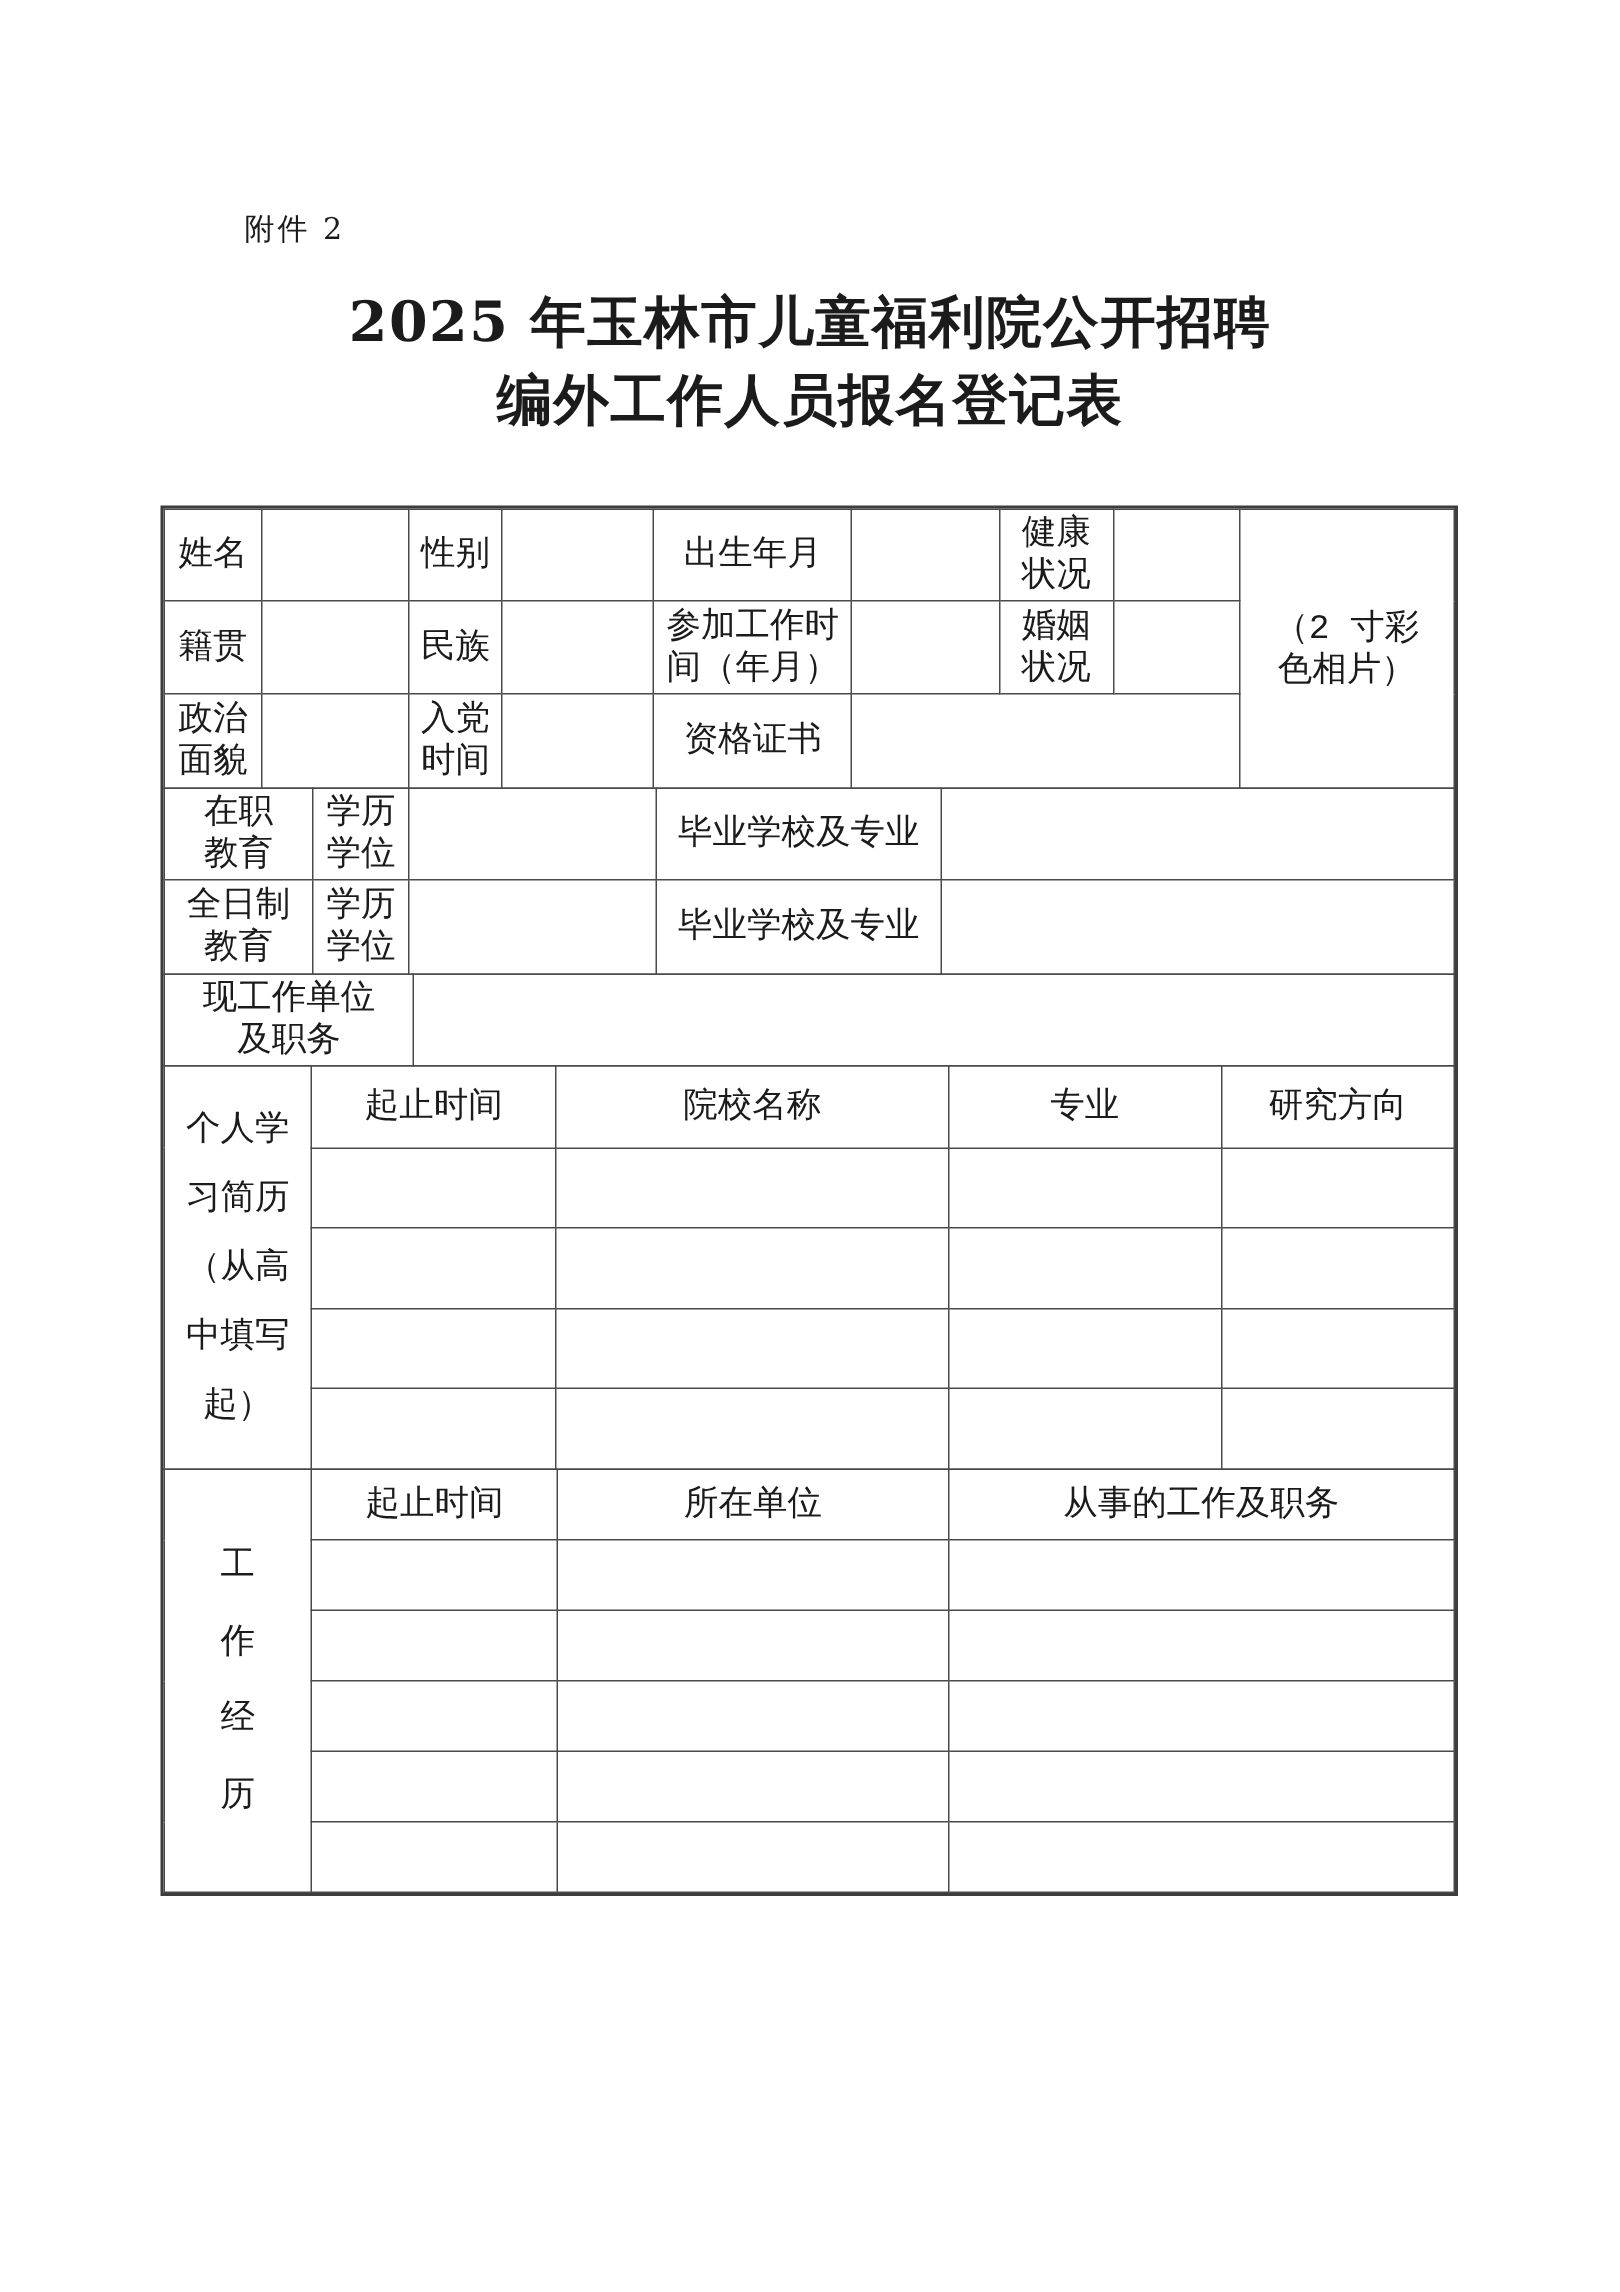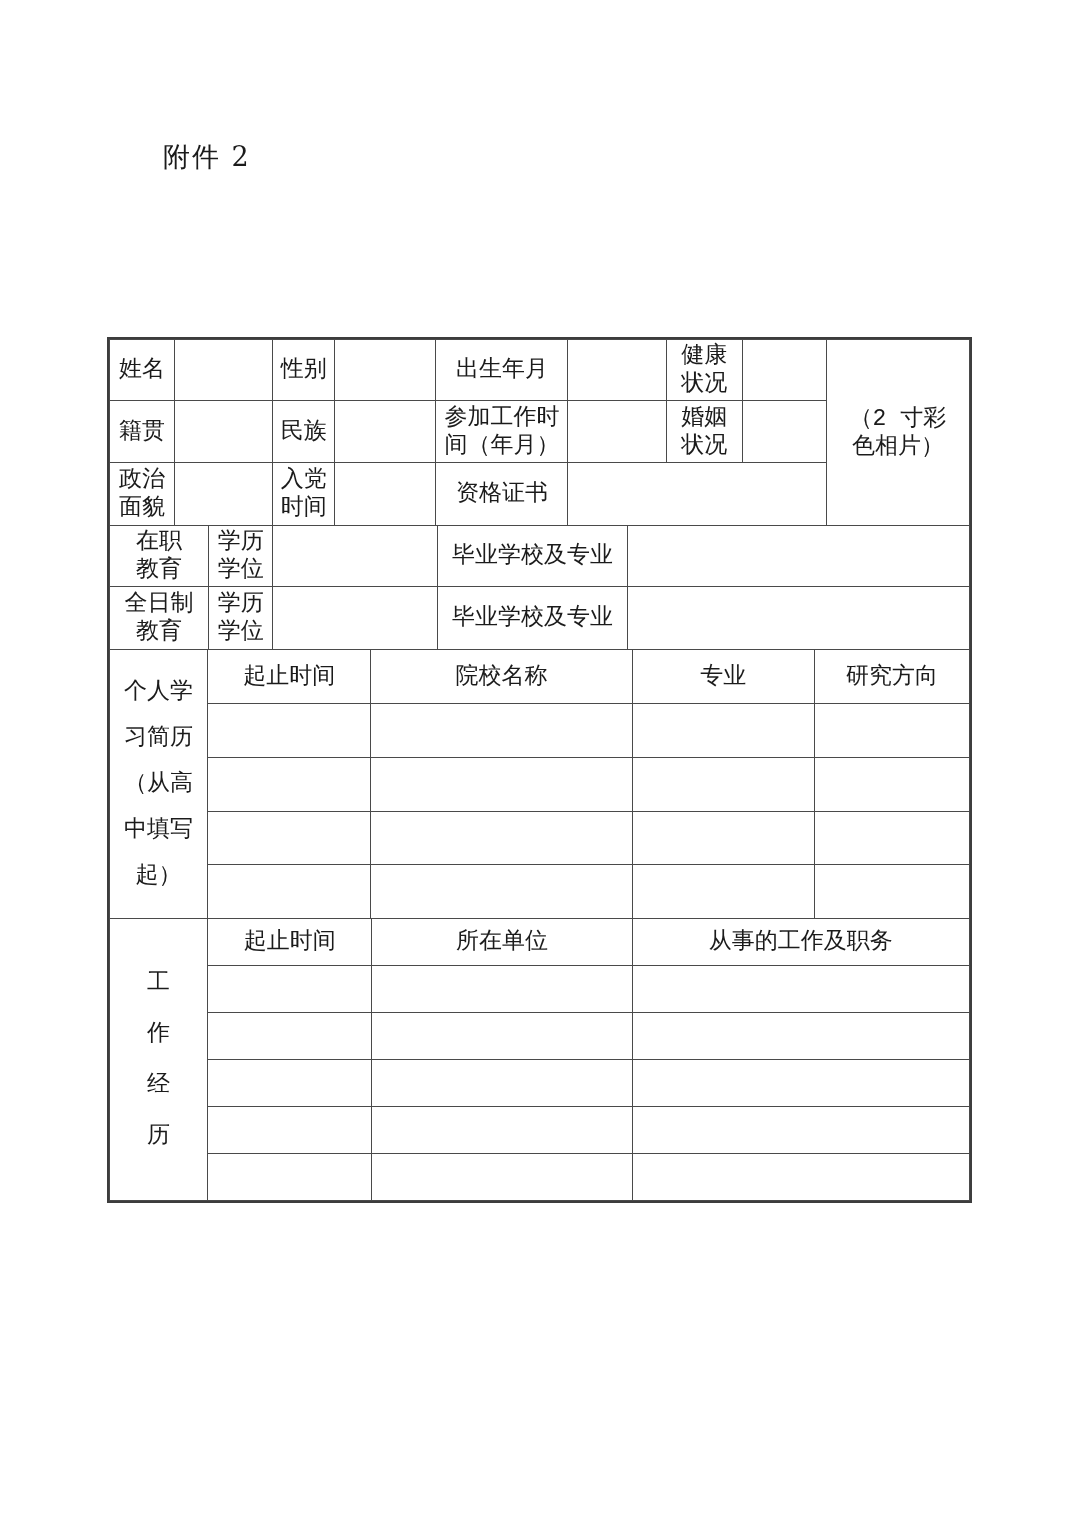--- a/index.html
+++ b/index.html
@@ -6,21 +6,21 @@
   .sheet{
     position:relative;
     width:1080px;height:1528px;
     background:#ffffff;
     color:#1b1b1b;
     font-family:"DejaVu Serif","Liberation Serif",serif;
     overflow:hidden;
   }
   .attachment{
     position:absolute;left:163px;top:139px;
-    font-size:27px;letter-spacing:2px;
+    font-size:20px;letter-spacing:2px;
   }
   .title{
     position:absolute;left:0;top:188px;width:100%;
     text-align:center;font-weight:bold;
     font-size:37px;line-height:52px;letter-spacing:1px;
   }
   .meta{
     position:absolute;left:108px;top:301px;width:862px;height:34px;
     font-size:25px;
   }
@@ -58,20 +58,24 @@
   .vwrap.work{row-gap:27px;}
   .vwrap div{line-height:24px;}
 </style>
 </head>
 <body>
 
 <div class="sheet">
 
   <div class="attachment">附件 2</div>
 
+  <div class="title">
+    <div>2025 年玉林市儿童福利院公开招聘</div>
+    <div>编外工作人员报名登记表</div>
+  </div>
 
 
   <div class="grid">
 
     <table class="ftable">
       <colgroup>
         <col style="width:65px">
           <col style="width:98px">
           <col style="width:62px">
         <col style="width:101px">
@@ -145,20 +149,33 @@
         <td>学历
 学位</td>
         <td class="blank"></td>
         <td>毕业学校及专业</td>
         <td class="blank"></td>
       </tr>
     </tbody>
       </table>
 
 
+    <table class="ftable">
+      <colgroup>
+        <col style="width:166px">
+          <col style="width:693px">
+      </colgroup>
+      <tbody>
+          <tr style="height:58px">
+        <td>现工作单位
+及职务</td>
+        <td class="blank"></td>
+      </tr>
+    </tbody>
+      </table>
 
     <table class="ftable">
       <colgroup>
         <col style="width:98px">
           <col style="width:163px">
           <col style="width:261px">
         <col style="width:182px">
           <col style="width:155px">
       </colgroup>
       <tbody>

